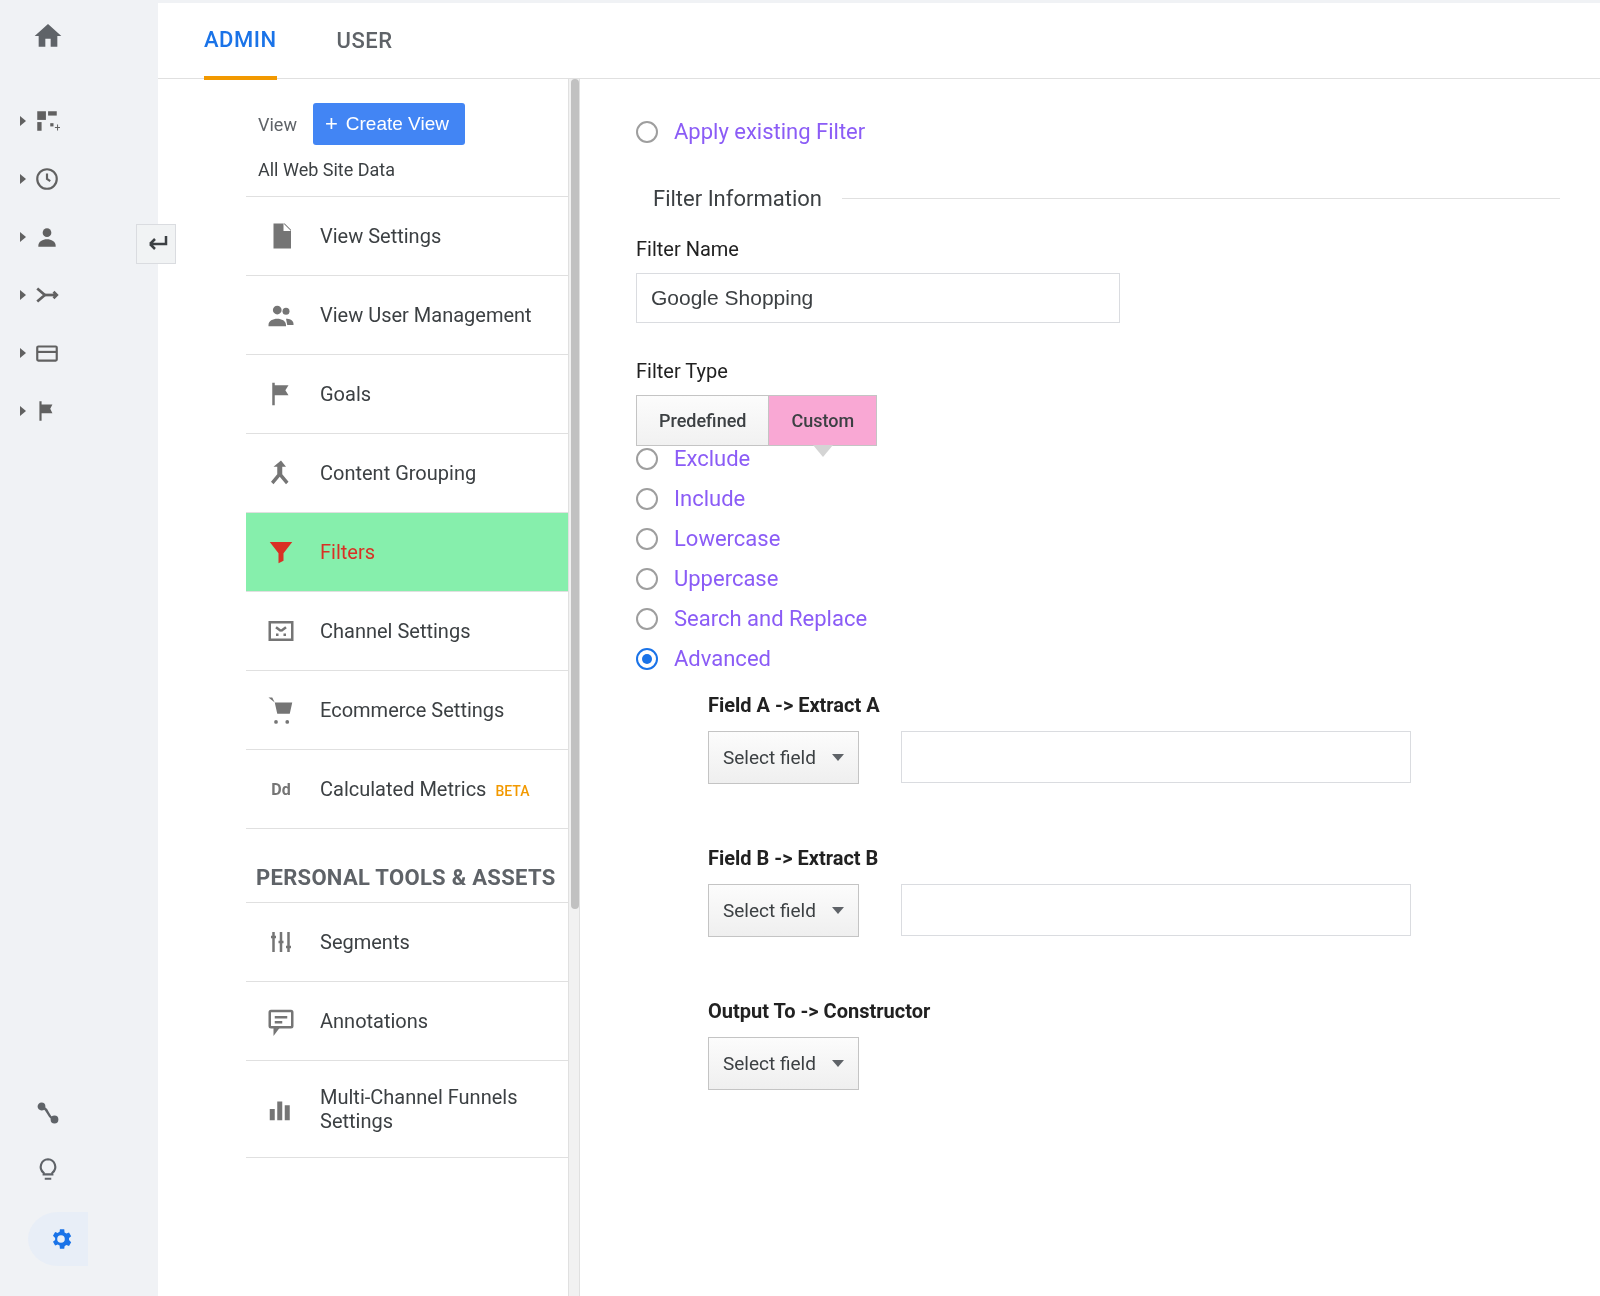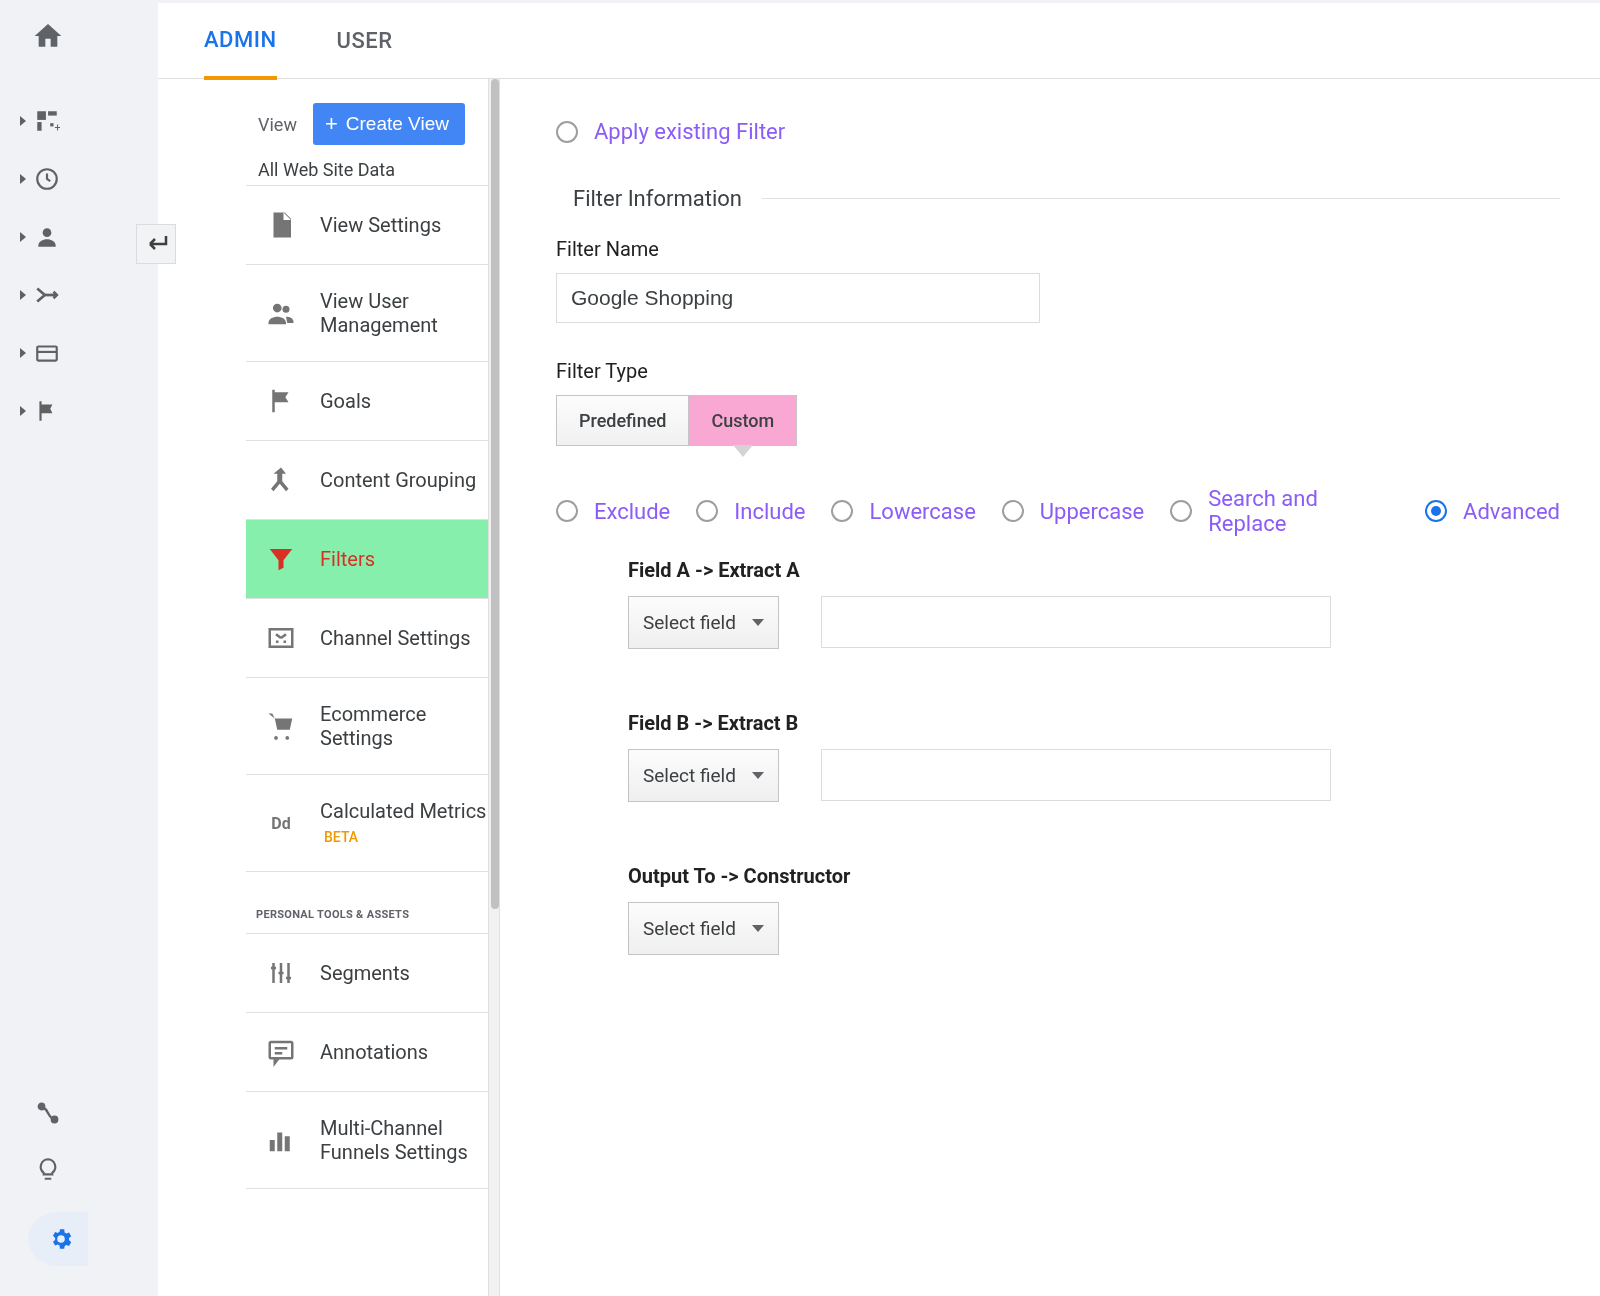--- a/index.html
+++ b/index.html
@@ -24,32 +24,32 @@
 .tab { font-size: 22px; font-weight: 500; color: #5f6368; padding: 24px 0; cursor: pointer; letter-spacing: 0.5px; }
 .tab.active { color: #1a73e8; border-bottom: 4px solid #f29900; margin-bottom: -1px; }
 
 
 .body { display: flex; flex: 1; position: relative; }
 
 
 .back-btn { position: absolute; left: -22px; top: 145px; width: 40px; height: 40px; border: 1px solid #dadce0; background: #f1f3f4; display: flex; align-items: center; justify-content: center; cursor: pointer; z-index: 5; }
 
 
-.view-col { width: 330px; padding: 24px 0 0 88px; display: flex; flex-direction: column; }
+.view-col { width: 410px; padding: 24px 0 0 88px; display: flex; flex-direction: column; }
 .view-head { display: flex; align-items: center; gap: 16px; padding: 0 0 14px 12px; }
 .view-head-label { font-size: 18px; color: #5f6368; }
 .create-btn { background: #4285f4; color: #fff; border: none; padding: 8px 16px 8px 12px; font-size: 19px; font-weight: 500; border-radius: 3px; display: flex; align-items: center; gap: 8px; cursor: pointer; }
 .plus { font-size: 22px; font-weight: 400; }
-.view-name { font-size: 18px; color: #3c4043; padding: 0 0 5px 12px; border-bottom: 1px solid #e0e0e0; }
+.view-name { font-size: 18px; color: #3c4043; padding: 0 0 16px 12px; border-bottom: 1px solid #e0e0e0; }
 .menu-item { display: flex; align-items: center; gap: 24px; padding: 24px 0 24px 20px; border-bottom: 1px solid #e0e0e0; cursor: pointer; font-size: 20px; color: #3c4043; }
 .menu-item.active { background: #86efac; color: #d93025; }
 .menu-item.active .menu-icon { color: #d93025; }
 .menu-icon { width: 30px; height: 30px; color: #757575; flex-shrink: 0; }
 .beta-tag { color: #f29900; font-size: 14px; font-weight: 500; margin-left: 4px; }
-.section-label { font-size: 11px; font-weight: 700; color: #5f6368; padding: 36px 0 12px 10px; letter-spacing: 0.3px; }
+.section-label { font-size: 22px; font-weight: 700; color: #5f6368; padding: 36px 0 12px 10px; letter-spacing: 0.3px; }
 
 
 .vdivider { width: 12px; background: #f1f1f1; border-left: 1px solid #e0e0e0; border-right: 1px solid #e0e0e0; position: relative; }
 .vthumb { position: absolute; left: 2px; top: 0; width: 8px; height: 830px; background: #c1c1c1; border-radius: 4px; }
 
 
 .content { flex: 1; padding: 40px 40px 0 56px; }
 .radio-row { display: flex; align-items: center; gap: 16px; margin-bottom: 6px; cursor: pointer; }
 .radio { width: 22px; height: 22px; border: 2px solid #9e9e9e; border-radius: 50%; position: relative; flex-shrink: 0; }
 .radio.checked { border-color: #1a73e8; }
@@ -63,21 +63,21 @@
 .field-label { font-size: 20px; font-weight: 400; color: #212121; margin-bottom: 12px; }
 .text-input { width: 484px; padding: 12px 14px; font-size: 21px; border: 1px solid #dadce0; color: #3c4043; }
 
 .ft-group { margin-top: 36px; }
 .btn-toggle { display: flex; }
 .tbtn { padding: 14px 22px; font-size: 18px; font-weight: 500; color: #3c4043; border: 1px solid #c4c4c4; background: linear-gradient(#fcfcfc,#f1f1f1); cursor: pointer; }
 .tbtn:first-child { border-right: none; }
 .tbtn.active { background: #f9a8d4; position: relative; }
 .tbtn.active::after { content: ''; position: absolute; bottom: -12px; left: 50%; transform: translateX(-50%); width: 0; height: 0; border-left: 10px solid transparent; border-right: 10px solid transparent; border-top: 12px solid #d4d4d4; }
 
-.radios-stack { margin-top: 40px; display: flex; gap: 26px; }
+.radios-stack { display: flex; flex-direction: column; gap: 9px; }
 
 .adv-section { margin-top: 16px; padding-left: 72px; }
 .adv-label { font-size: 20px; font-weight: 700; color: #212121; margin-bottom: 14px; }
 .adv-row { display: flex; gap: 42px; margin-bottom: 62px; }
 .select-btn { padding: 14px 14px; border: 1px solid #c4c4c4; background: linear-gradient(#fcfcfc,#efefef); font-size: 19px; color: #3c4043; display: flex; align-items: center; gap: 16px; cursor: pointer; }
 .caret { width: 0; height: 0; border-left: 6px solid transparent; border-right: 6px solid transparent; border-top: 7px solid #5f6368; }
 .adv-input { flex: 0 0 510px; border: 1px solid #dadce0; height: 52px; }
 
 svg { display: block; }
 </style>

